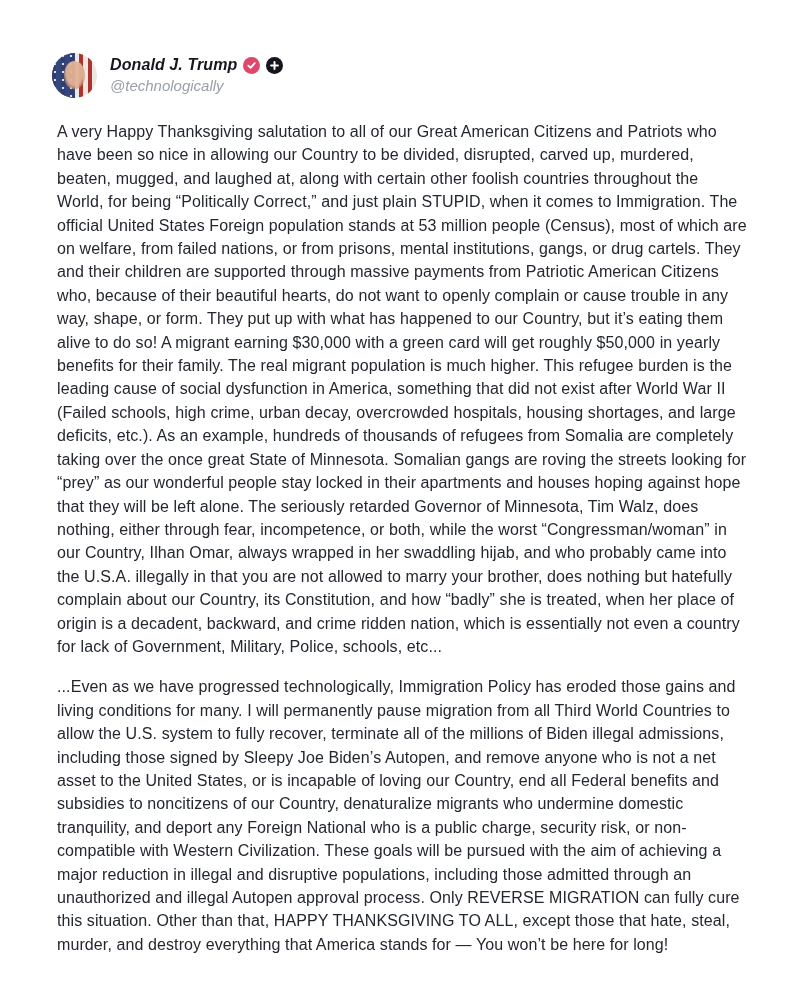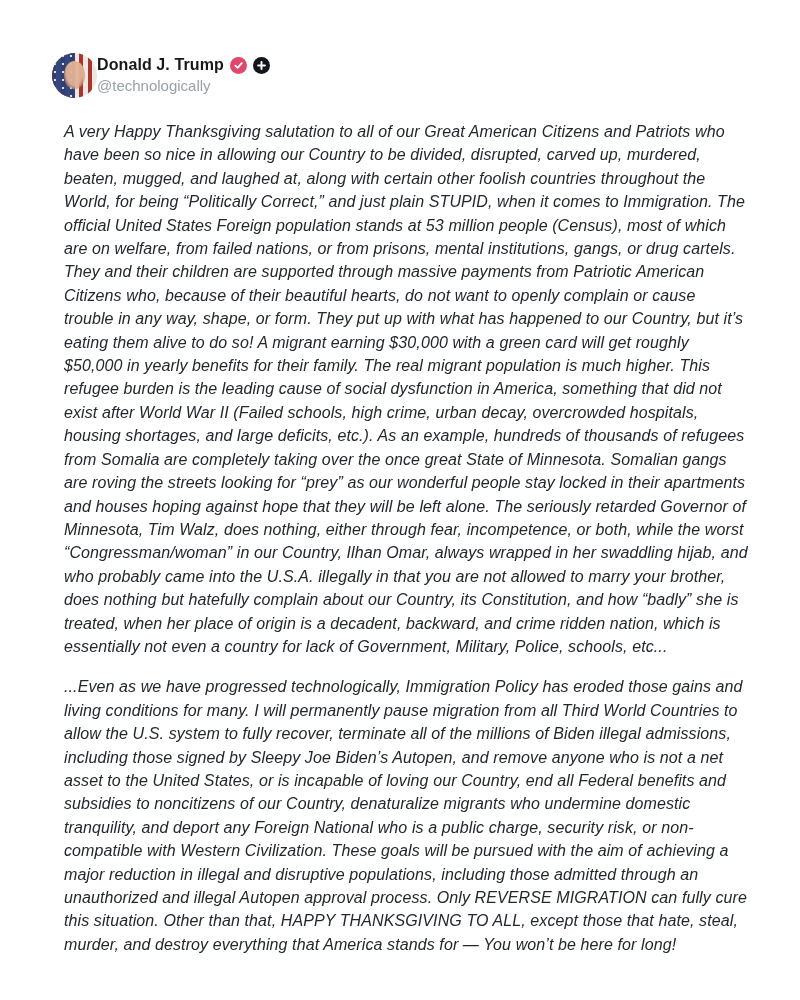--- a/index.html
+++ b/index.html
@@ -11,20 +11,22 @@
   }
   .post-card {
     width: 800px; height: 1000px;
     padding: 53px 52px 0 52px;
     background: #ffffff;
   }
   
   .post-header {
     display: flex;
     align-items: flex-start;
+    gap: 13px;
+    font-style: italic;
   }
   .avatar {
     width: 45px; height: 45px;
     border-radius: 50%;
     position: relative;
     overflow: hidden;
     flex: 0 0 auto;
     background: repeating-linear-gradient(90deg,
       #ab3330 0 4.5px, #ece7df 4.5px 9px);
     cursor: pointer;
@@ -74,23 +76,22 @@
     color: #9aa0a8;
     margin-top: 3px;
     cursor: pointer;
   }
   
   .post-body { margin-top: 22px; }
   .post-body p {
     font-size: 16px;
     line-height: 23.4px;
     color: #23272e;
-    margin: 0 0 17px 12px;
+    margin: 0 0 17px 5px;
     letter-spacing: .1px;
-    font-style: italic;
   }
 </style>
 </head>
 <body>
 
 <div class="post-card">
 
   <div class="post-header">
 
     <div class="avatar" title="Donald J. Trump">

